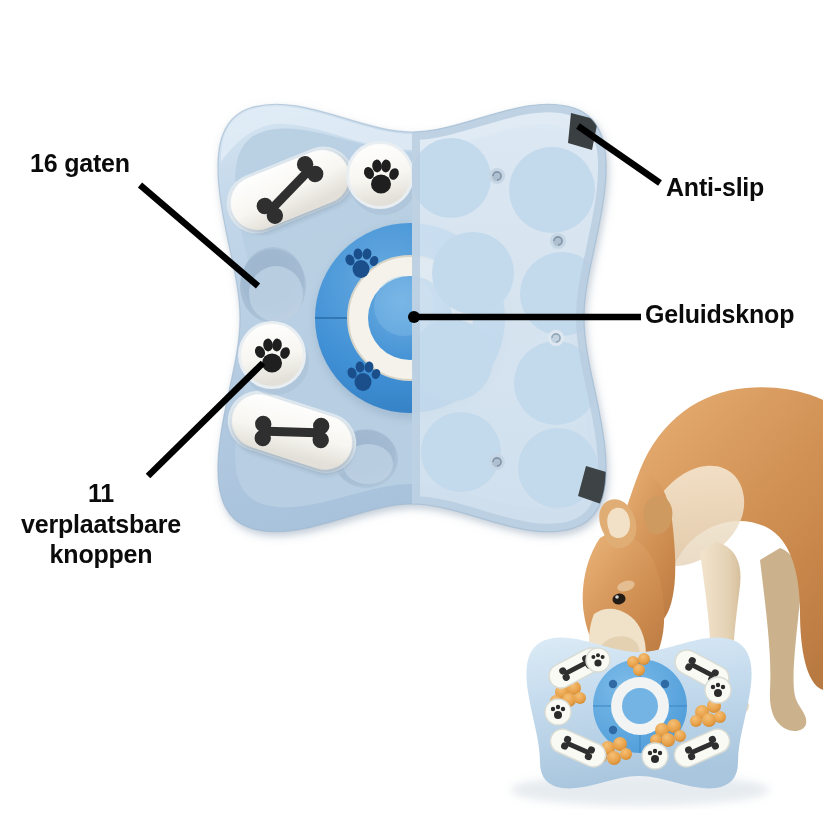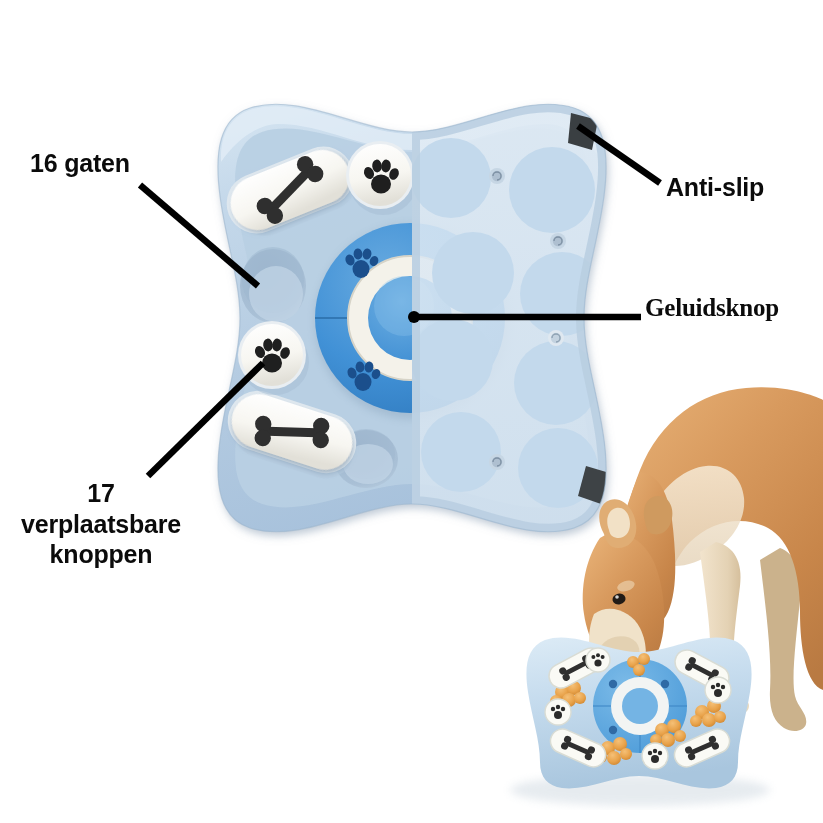--- a/index.html
+++ b/index.html
@@ -16,21 +16,21 @@
     font-weight:bold;
     color:#0b0b0b;
     font-size:25px;
     line-height:1.22;
     letter-spacing:-0.2px;
     white-space:pre-line;
     -webkit-font-smoothing:antialiased;
   }
   #lbl-holes{left:30px;top:148px;}
   #lbl-antislip{left:666px;top:172px;}
-  #lbl-sound{left:645px;top:293px;font-family:Liberation Serif, serif;}
+  #lbl-sound{left:645px;top:299px;}
   #lbl-buttons{left:8px;top:478px;text-align:center;width:186px;}
 </style>
 </head>
 <body>
 
 <div id="stage">
 
   <svg class="layer" viewBox="0 0 823 823">
     <defs>
 
@@ -543,16 +543,16 @@
     </g>
     <circle cx="414" cy="317" r="6" fill="#000000"></circle>
   </svg>
 
   <div class="callout" id="lbl-holes">16 gaten</div>
 
   <div class="callout" id="lbl-antislip">Anti-slip</div>
 
   <div class="callout" id="lbl-sound">Geluidsknop</div>
 
-  <div class="callout" id="lbl-buttons">17 verplaatsbare
+  <div class="callout" id="lbl-buttons">11 verplaatsbare
 knoppen</div>
 
 </div>
 
 </body></html>

